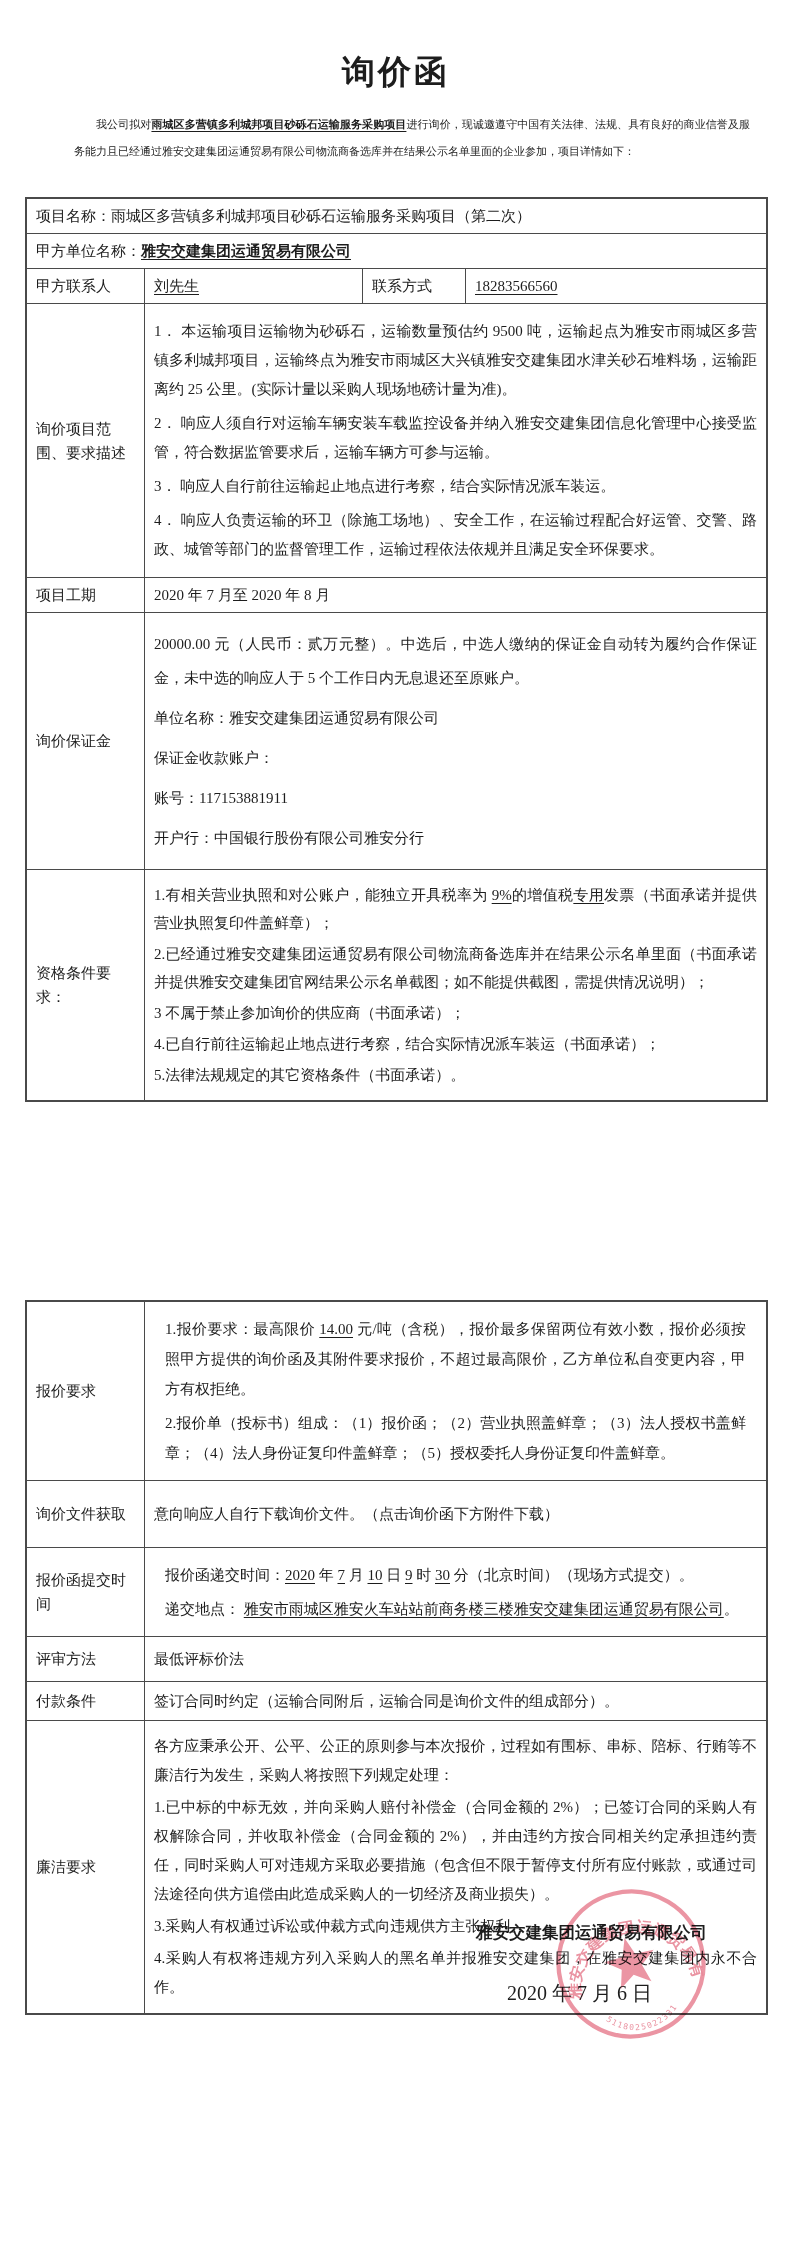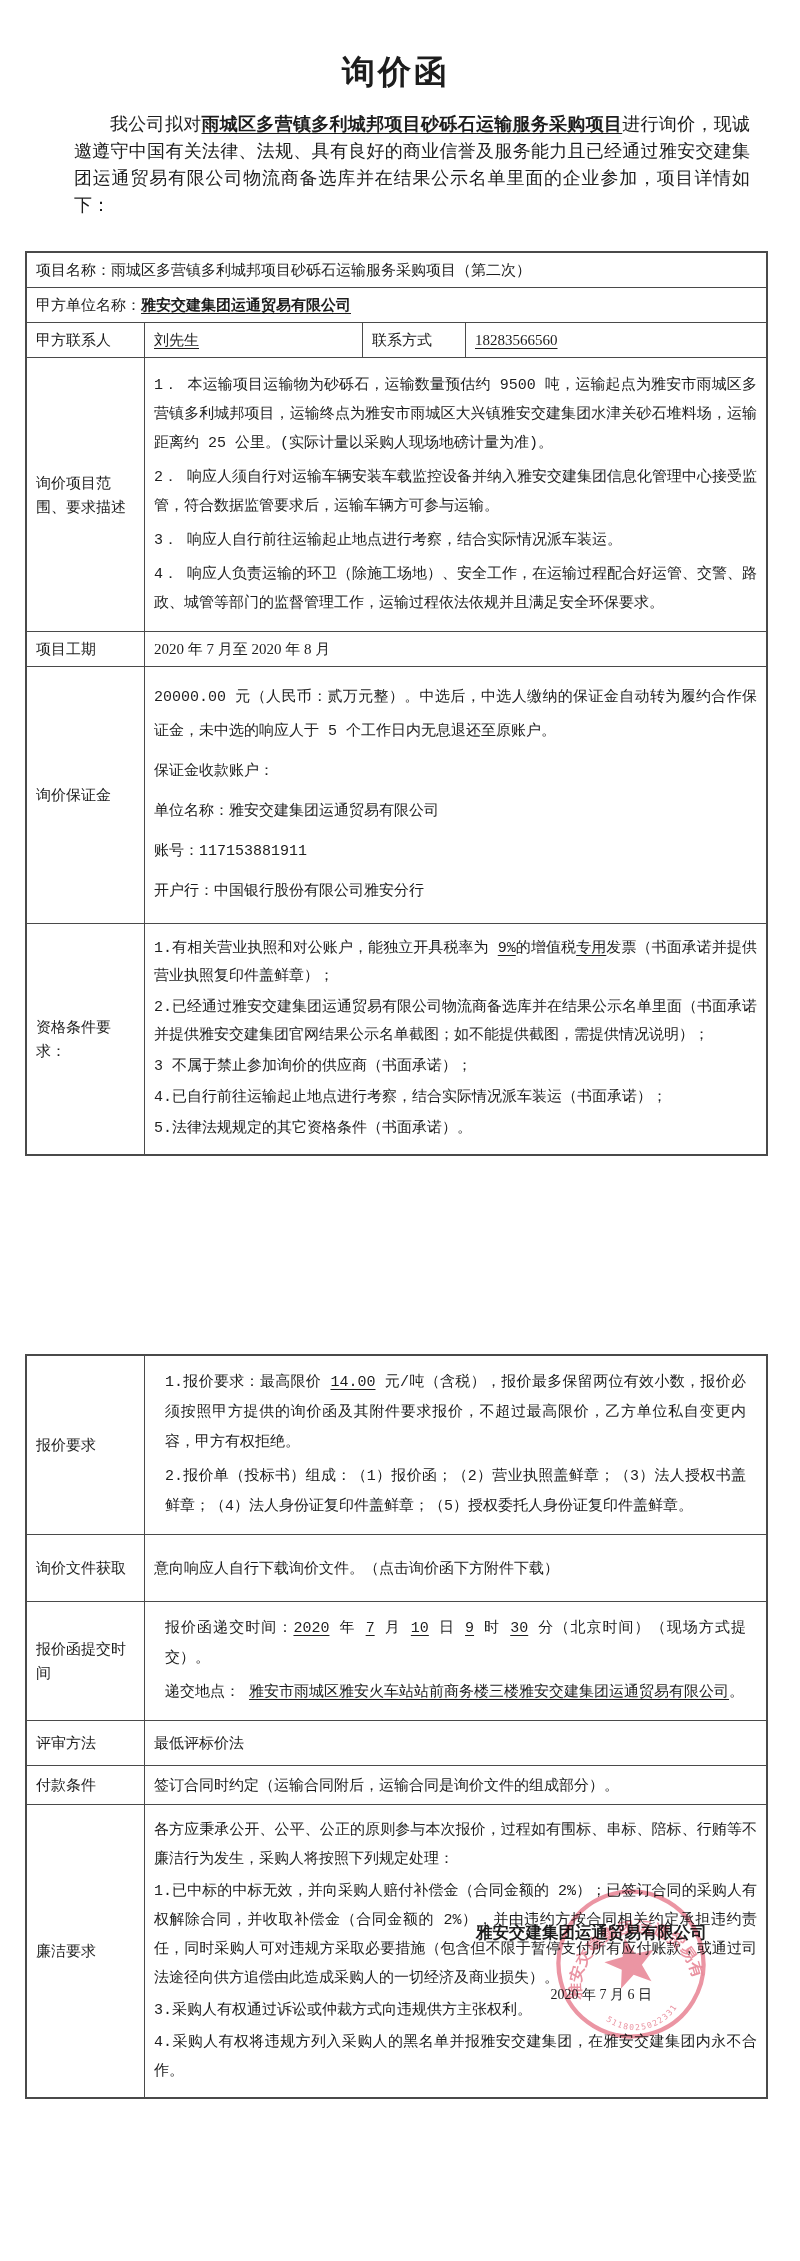--- a/index.html
+++ b/index.html
@@ -2,21 +2,21 @@
 <html><head>
 <meta charset="utf-8">
 <style>
   html,body{margin:0;padding:0;background:#ffffff;}
   body{width:800px;height:2261px;position:relative;
        font-family:"Liberation Serif","DejaVu Serif",serif;color:#1d1d1d;}
   .page{position:relative;width:792px;height:2261px;overflow:hidden;}
 
   .doc-title{padding-top:50px;margin:0;text-align:center;
              font-size:33px;font-weight:700;letter-spacing:3px;}
-  .intro{margin:16px 42px 0 74px;font-size:18px;line-height:27px;
+  .intro{margin:16px 42px 0 74px;font-size:11px;line-height:27px;
          text-indent:2em;text-align:justify;}
   .u{text-decoration:underline;text-underline-offset:3px;}
   .b{font-weight:700;}
 
   .tbl{margin:32px 24px 0 25px;border:2px solid #4a4a4a;}
   .row{display:flex;border-top:1.5px solid #4a4a4a;font-size:15px;}
   .row:first-child{border-top:none;}
   .cell{padding:4px 9px;box-sizing:border-box;}
   .lbl{flex:0 0 118px;border-right:1.5px solid #4a4a4a;
        display:flex;align-items:center;line-height:24px;}
@@ -26,27 +26,27 @@
   .full{flex:1;display:flex;align-items:center;line-height:24px;}
   .mid{flex:0 0 218px;border-right:1.5px solid #4a4a4a;
        display:flex;align-items:center;}
   .mid2{flex:0 0 103px;border-right:1.5px solid #4a4a4a;
         display:flex;align-items:center;}
   .scope .val-block p{margin:5px 0;line-height:29px;text-align:justify;}
   .deposit .val-block p{margin:6px 0;line-height:34px;text-align:justify;}
   .qual .val-block p{margin:3px 0;line-height:28px;text-align:justify;}
   .quote .val-block p{margin:4px 11px;line-height:30px;text-align:justify;}
   .integrity .val-block p{margin:3px 0;line-height:29px;text-align:justify;}
-  .pad-v{padding-top:8px;padding-bottom:8px;font-family:Liberation Mono, monospace;}
+  .pad-v{padding-top:8px;padding-bottom:8px;}
 
   .sig{position:absolute;top:1922px;left:0;width:800px;}
   .sig-company{position:absolute;top:0;right:93px;
                font-size:16.5px;font-weight:700;white-space:nowrap;}
-  .sig-date{position:absolute;top:64px;right:148px;
-            font-size:14px;white-space:nowrap;}
+  .sig-date{position:absolute;top:58px;right:148px;
+            font-size:20px;white-space:nowrap;}
 
   .stamp{position:absolute;top:1883px;left:550px;width:162px;height:162px;
          mix-blend-mode:multiply;opacity:.88;}
   .stamp svg{width:100%;height:100%;transform:rotate(-14deg);}
 </style>
 </head>
 <body>
 
 <div class="page">
 
@@ -82,22 +82,22 @@
       </div>
     </div>
     <div class="row row-h1">
       <div class="cell lbl">项目工期</div>
       <div class="cell val">2020 年 7 月至 2020 年 8 月</div>
     </div>
     <div class="row deposit" style="min-height:220px;">
       <div class="cell lbl">询价保证金</div>
       <div class="cell val-block pad-v">
         <p>20000.00 元（人民币：贰万元整）。中选后，中选人缴纳的保证金自动转为履约合作保证金，未中选的响应人于 5 个工作日内无息退还至原账户。</p>
+        <p>单位名称：雅安交建集团运通贸易有限公司</p>
         <p>保证金收款账户：</p>
-        <p>单位名称：雅安交建集团运通贸易有限公司</p>
         <p>账号：117153881911</p>
         <p>开户行：中国银行股份有限公司雅安分行</p>
       </div>
     </div>
     <div class="row qual" style="min-height:207px;">
       <div class="cell lbl">资格条件要求：</div>
       <div class="cell val-block pad-v">
         <p><span>1.有相关营业执照和对公账户，能独立开具税率为 </span><span class="u">9%</span><span>的增值税</span><span class="u">专用</span><span>发票（书面承诺并提供营业执照复印件盖鲜章）；</span></p>
         <p>2.已经通过雅安交建集团运通贸易有限公司物流商备选库并在结果公示名单里面（书面承诺并提供雅安交建集团官网结果公示名单截图；如不能提供截图，需提供情况说明）；</p>
         <p>3 不属于禁止参加询价的供应商（书面承诺）；</p>

